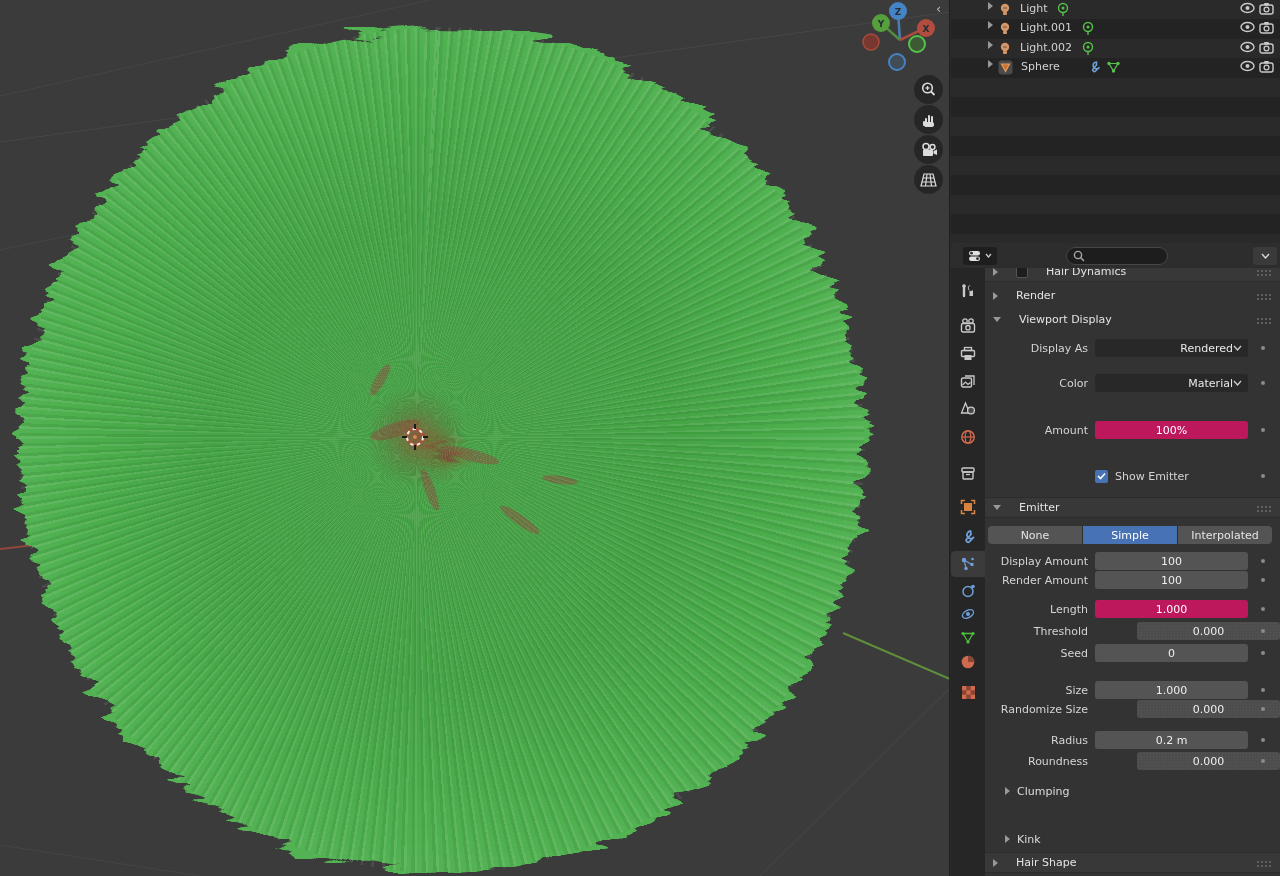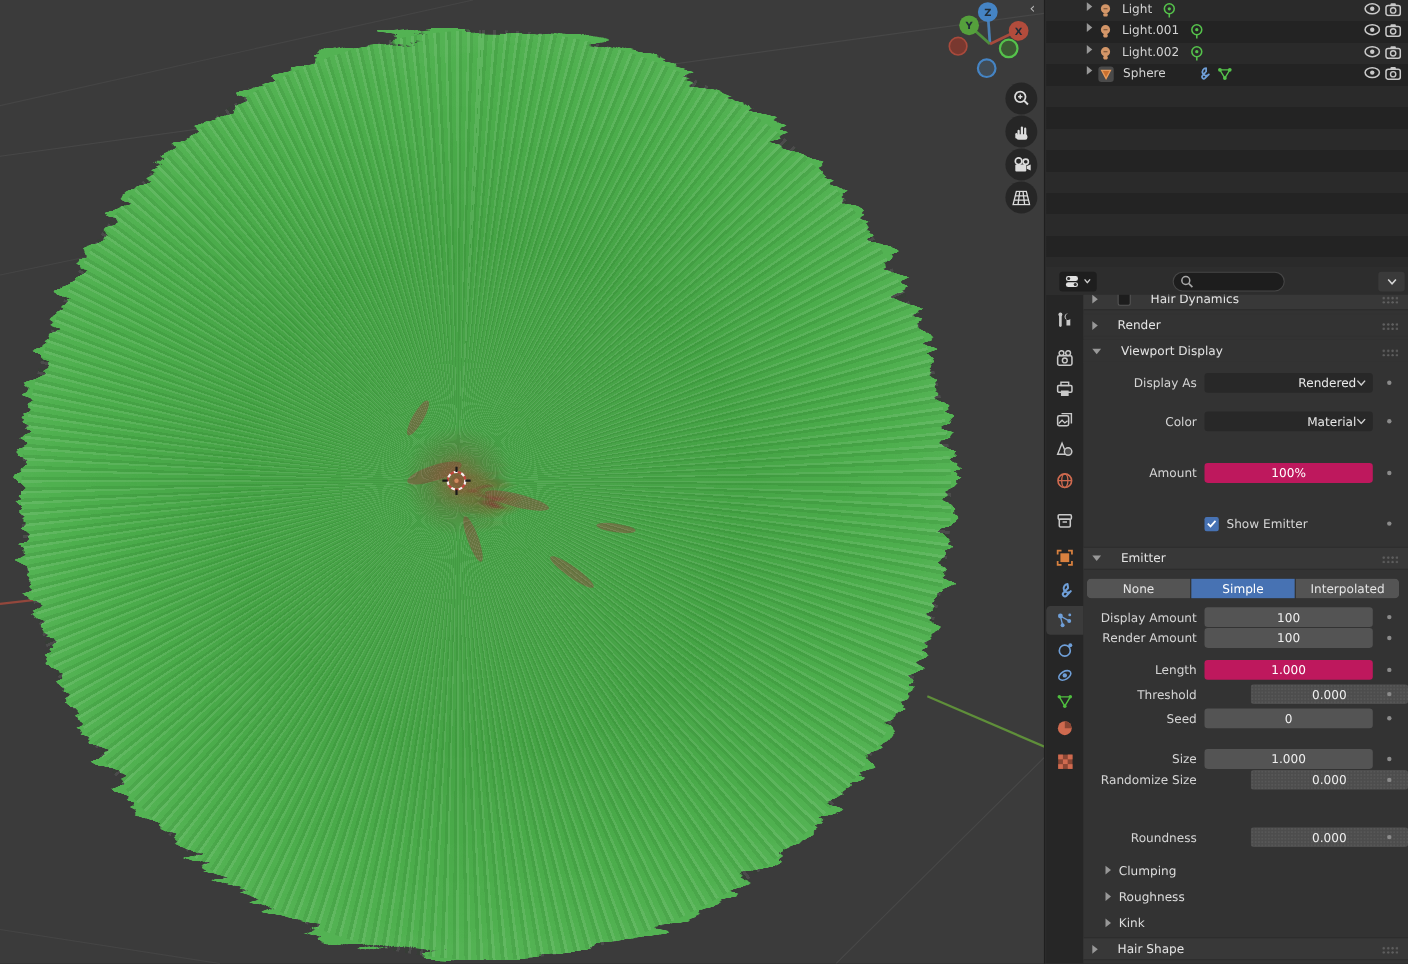--- a/index.html
+++ b/index.html
@@ -568,36 +568,39 @@
         <span class="dec-dot"></span>
       </div>
       <div class="prow" style="top:432px">
         <span class="plabel">Randomize Size</span>
         <div class="pfield stipple">
             <span>0.000</span>
           </div>
         <span class="dec-dot"></span>
       </div>
 
+      <div class="prow" style="top:463px">
+        <span class="plabel">Radius</span>
+        <div class="pfield">
+            <span>0.2 m</span>
+          </div>
+        <span class="dec-dot"></span>
+      </div>
       <div class="prow" style="top:484px">
         <span class="plabel">Roundness</span>
         <div class="pfield stipple">
             <span>0.000</span>
           </div>
         <span class="dec-dot"></span>
       </div>
 
       <div class="psub" style="top:514px">
         <span class="tri-r"></span>
         <span>Clumping</span>
       </div>
-      <div class="psub" style="top:538px">
-        <span class="tri-r"></span>
-        <span>Roughness</span>
-      </div>
       <div class="psub" style="top:562px">
         <span class="tri-r"></span>
         <span>Kink</span>
       </div>
 
       <div class="phead" style="top:584px">
         <span class="tri-r"></span>
         <span>Hair Shape</span>
         <span class="drag-dots"></span>
       </div>

